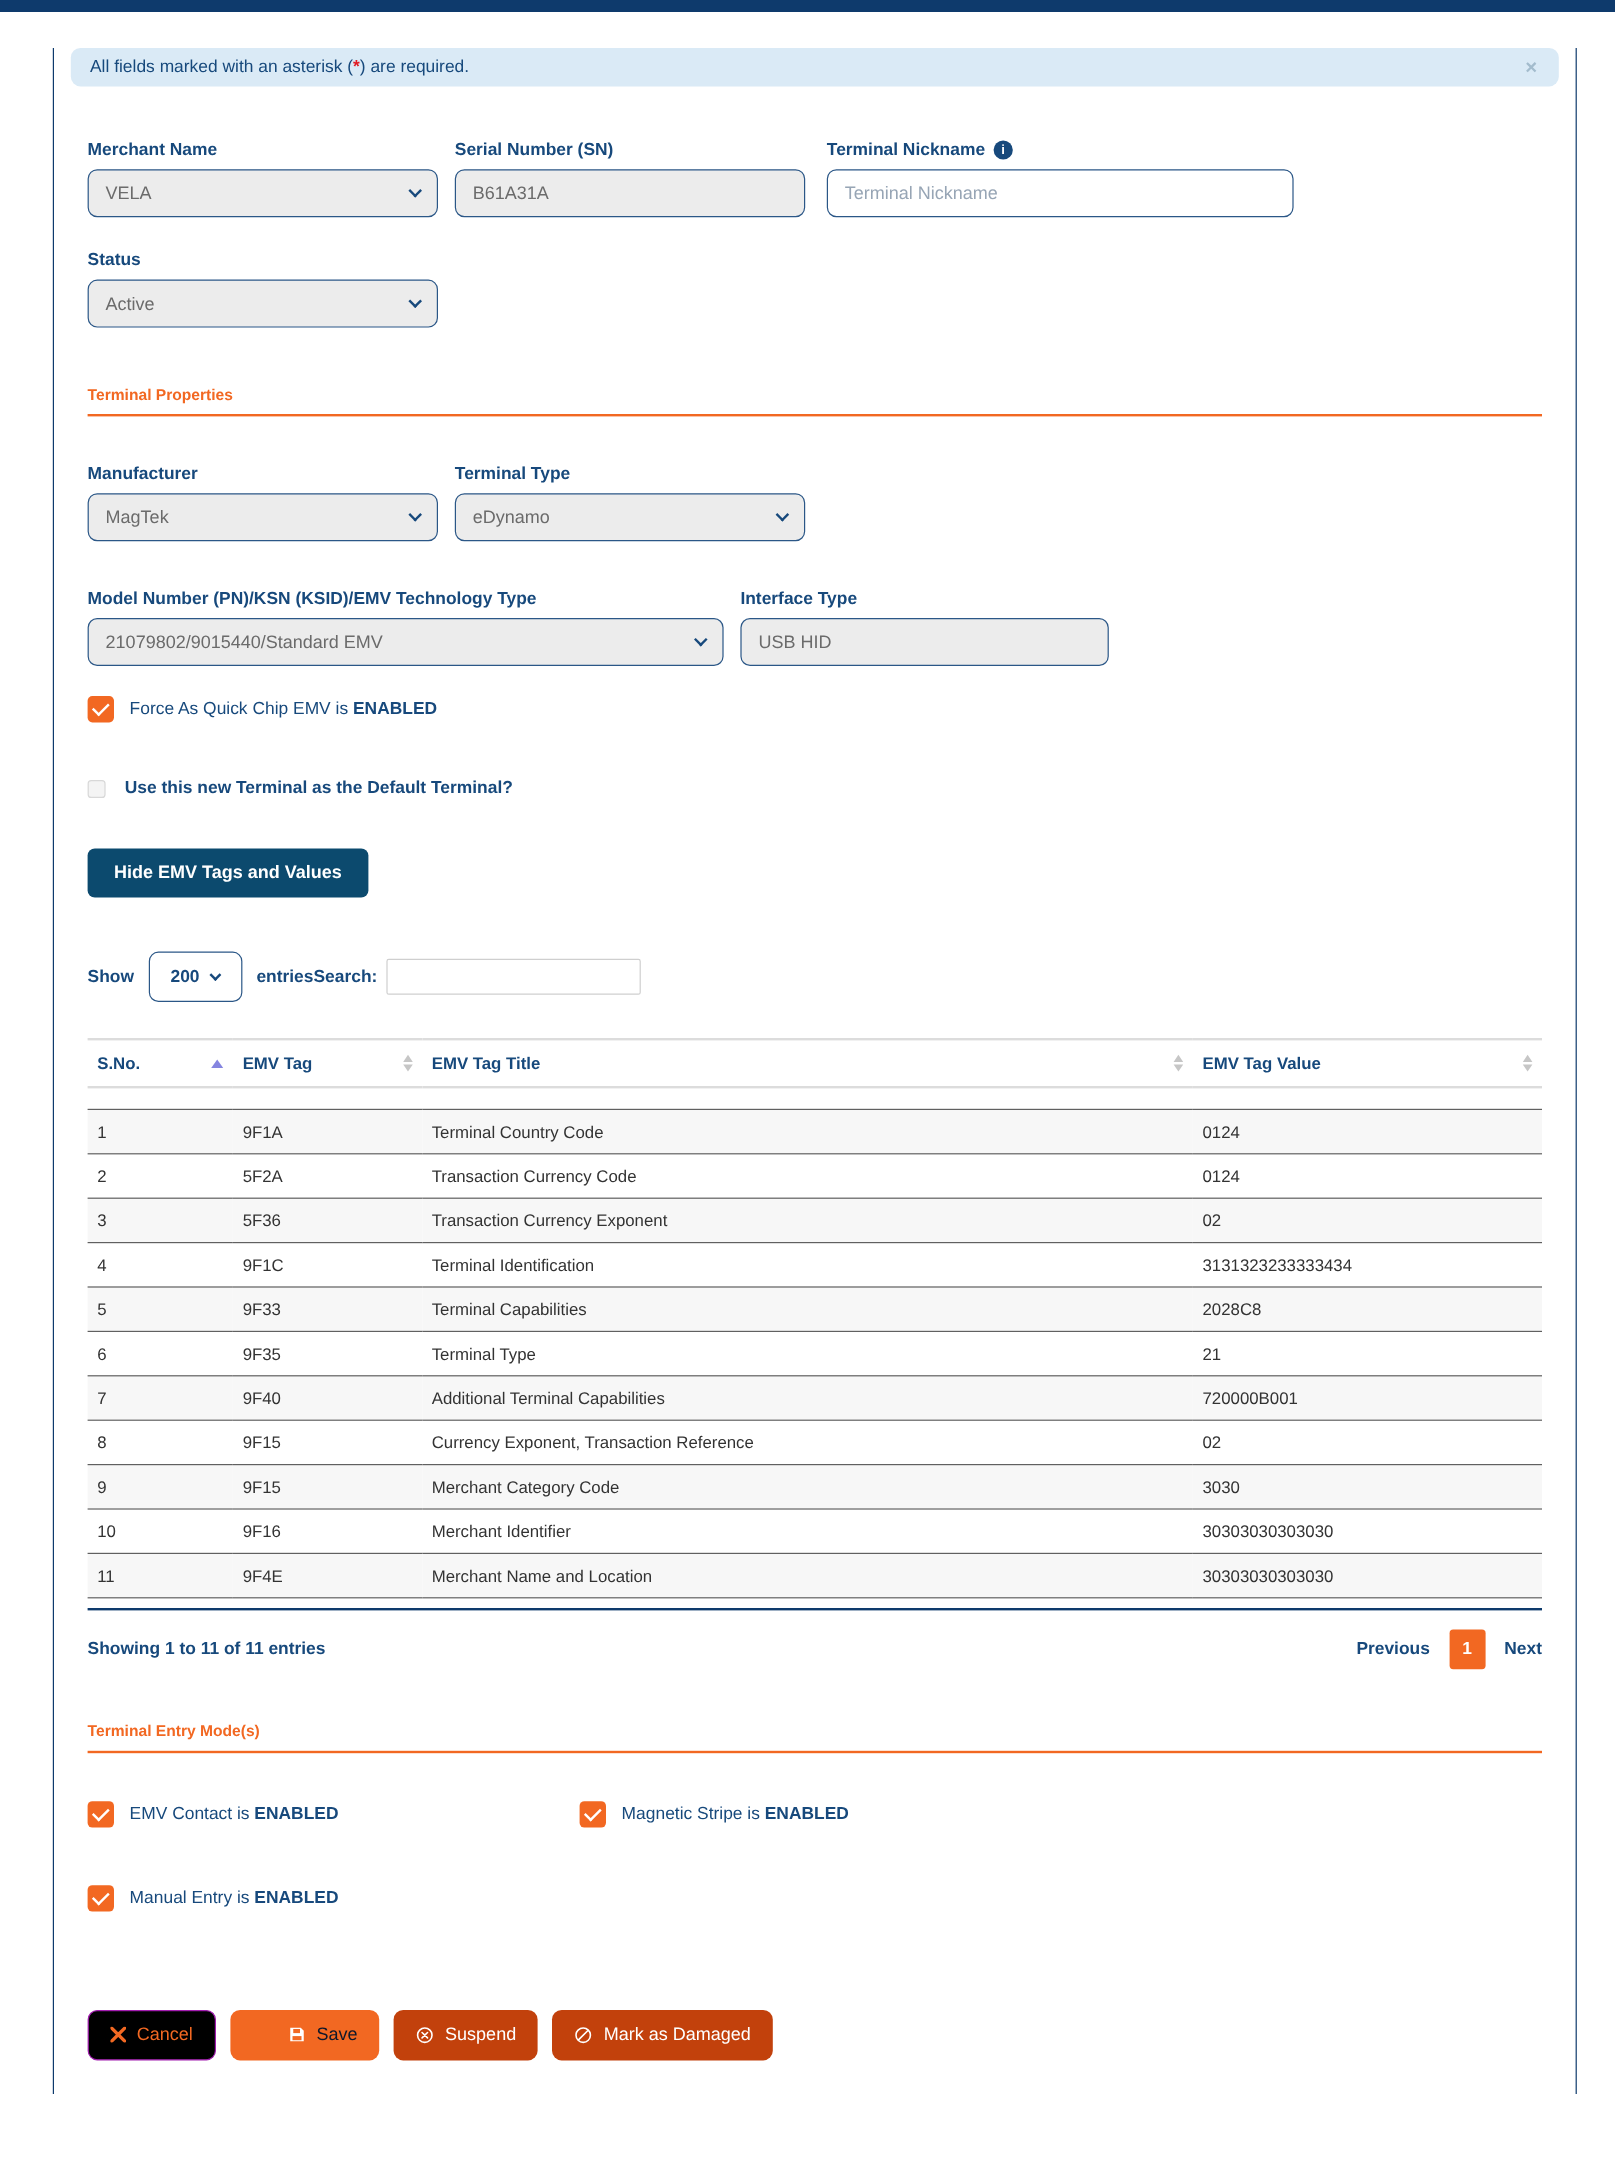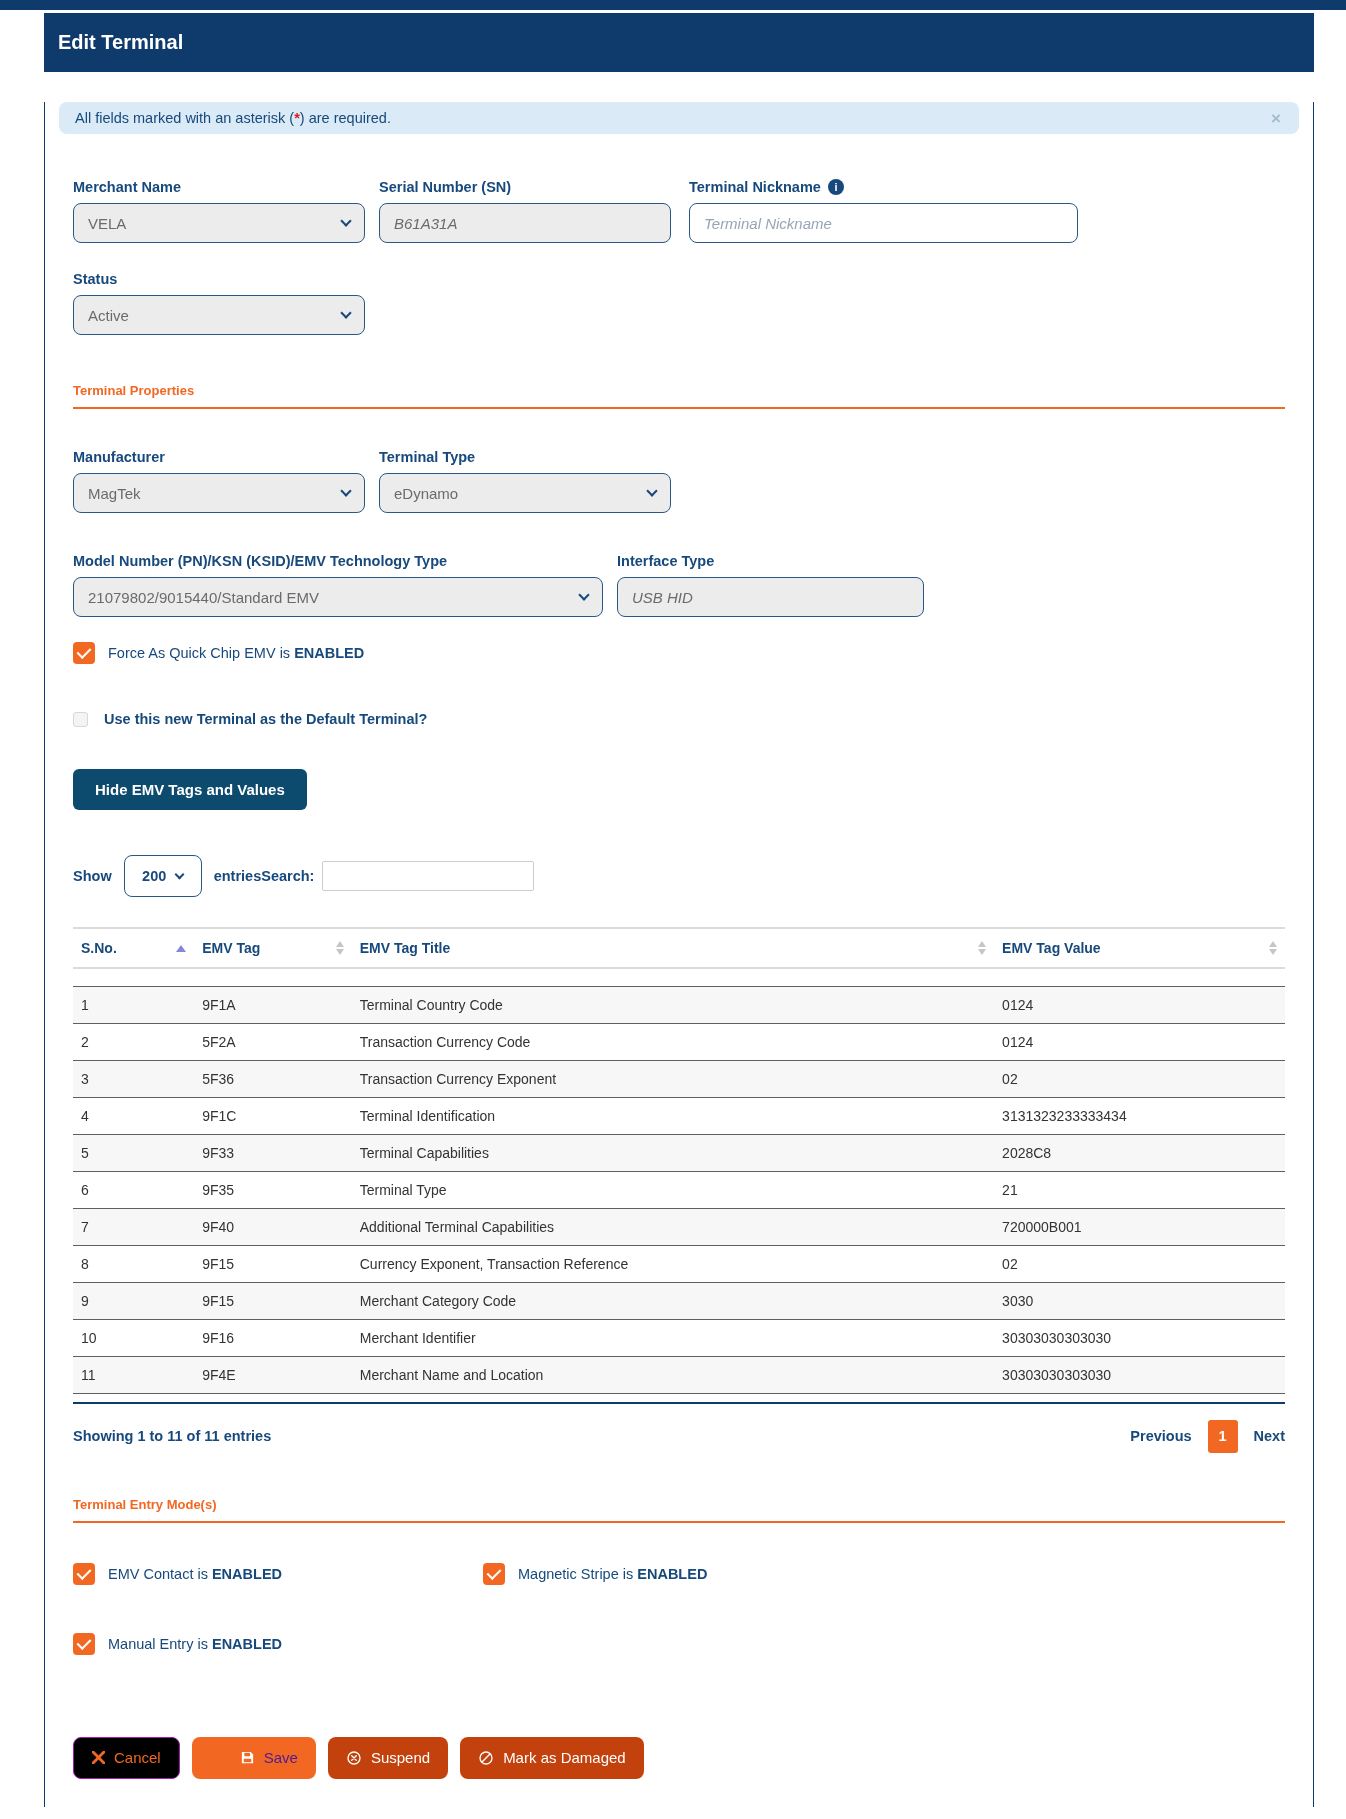--- a/index.html
+++ b/index.html
@@ -41,21 +41,21 @@
     font-size:11px; font-weight:bold; display:inline-flex; align-items:center; justify-content:center;
   }
   .sel {
     display:flex; align-items:center; justify-content:space-between;
     background:#ececec; border:1px solid #2b5787; border-radius:8px;
     height:40px; padding:0 14px; color:#6b6b6b; font-size:15px; cursor:pointer;
   }
   .chev { width:8px; height:8px; border-right:2px solid #17497c; border-bottom:2px solid #17497c; transform:rotate(45deg); margin-top:-4px; flex:none; }
   .tinput {
     height:40px; border:1px solid #2b5787; border-radius:8px; background:#fff;
-    padding:0 14px; font-size:15px; color:#333; font-family:"Liberation Sans", sans-serif; width:100%;font-style:italic;
+    padding:0 14px; font-size:15px; color:#333; font-family:"Liberation Sans", sans-serif; width:100%;
   }
   .tinput::placeholder { color:#97a5b5; }
   .tinput.disabled { background:#ececec; color:#6b6b6b; }
   .w292 { width:292px; } .w389 { width:389px; } .w530 { width:530px; } .w307 { width:307px; }
   .mt28 { margin-top:28px; } .mt40 { margin-top:40px; }
   
   .section-h {
     color:#f26822; font-size:13px; font-weight:bold;
     padding-bottom:9px; border-bottom:2px solid #f26822; margin-top:48px;
   }
@@ -114,30 +114,29 @@
   }
   
   .modes { display:grid; grid-template-columns:410px 1fr; row-gap:48px; margin-top:40px; }
   
   .actions { display:flex; gap:12px; margin-top:82px; }
   .btn {
     height:42px; border-radius:8px; display:inline-flex; align-items:center; gap:9px;
     padding:0 18px; font-size:15px; cursor:pointer; font-family:"Liberation Sans", sans-serif;
   }
   .btn-cancel { background:#000000; border:1px solid #a21caf; color:#f26822; }
-  .btn-save { background:#f26822; color:#4c1d95; border:none;padding-left:48px; }
+  .btn-save { background:#f26822; color:#0f172a; border:none;padding-left:48px; }
   .btn-red { background:#c2410c; color:#fff; border:none; }
 </style>
 </head>
 <body>
 
 <div class="top-strip"></div>
 
 <div class="container">
-  <div class="panel-header">Edit Terminal</div>
 
   <div class="panel-body">
 
     <div class="alert">
       <span><span>All fields marked with an asterisk (</span><span class="req">*</span><span>) are required.</span></span>
       <span class="alert-close">×</span>
     </div>
 
     <div class="content">
 

